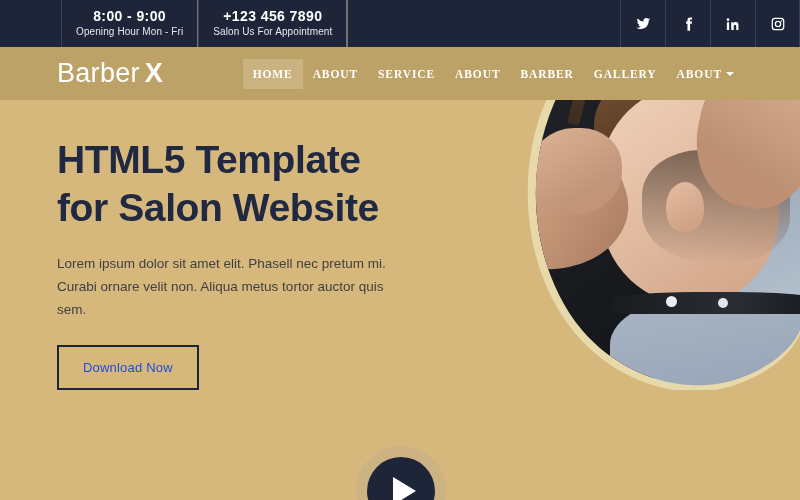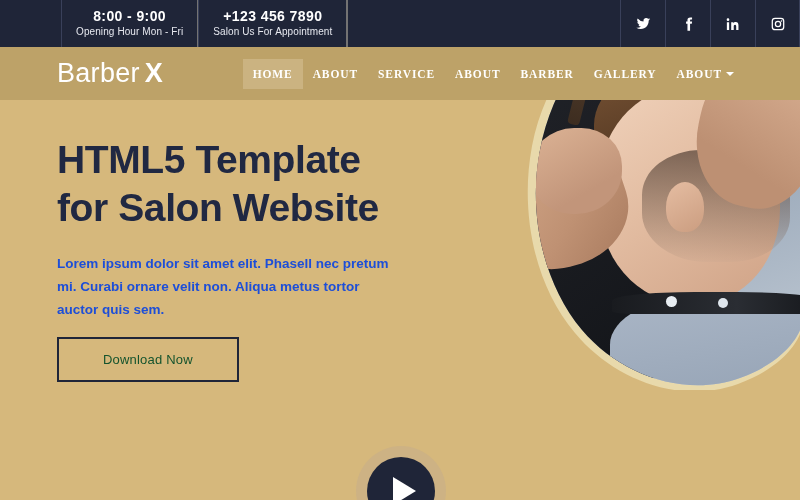--- a/index.html
+++ b/index.html
@@ -225,34 +225,33 @@
   .hero-text { position: absolute; left: 57px; top: 36px; width: 350px; }
   .h-title {
     color: #202842;
     font-size: 39px;
     font-weight: bold;
     line-height: 1.24;
     letter-spacing: -.4px;
   }
   .h-desc {
     margin-top: 19px;
-    color: #1d4ed8;
+    color: #404040;
     font-size: 13.5px;
     line-height: 1.72;
     max-width: 338px;
-    font-weight: bold;
   }
   .h-btn {
-    margin-top: 16px;
+    margin-top: 24px;
     display: inline-block;
     border: 2px solid #1f2538;
-    color: #14532d;
+    color: #1d4ed8;
     background: transparent;
     font-size: 13px;
-    padding: 13px 44px;
+    padding: 13px 24px;
     letter-spacing: .2px;
     font-family: inherit;
     cursor: pointer;
   }
 
   
   .play-wrap {
     position: absolute;
     left: 356px; top: 346px;
     width: 90px; height: 90px;

